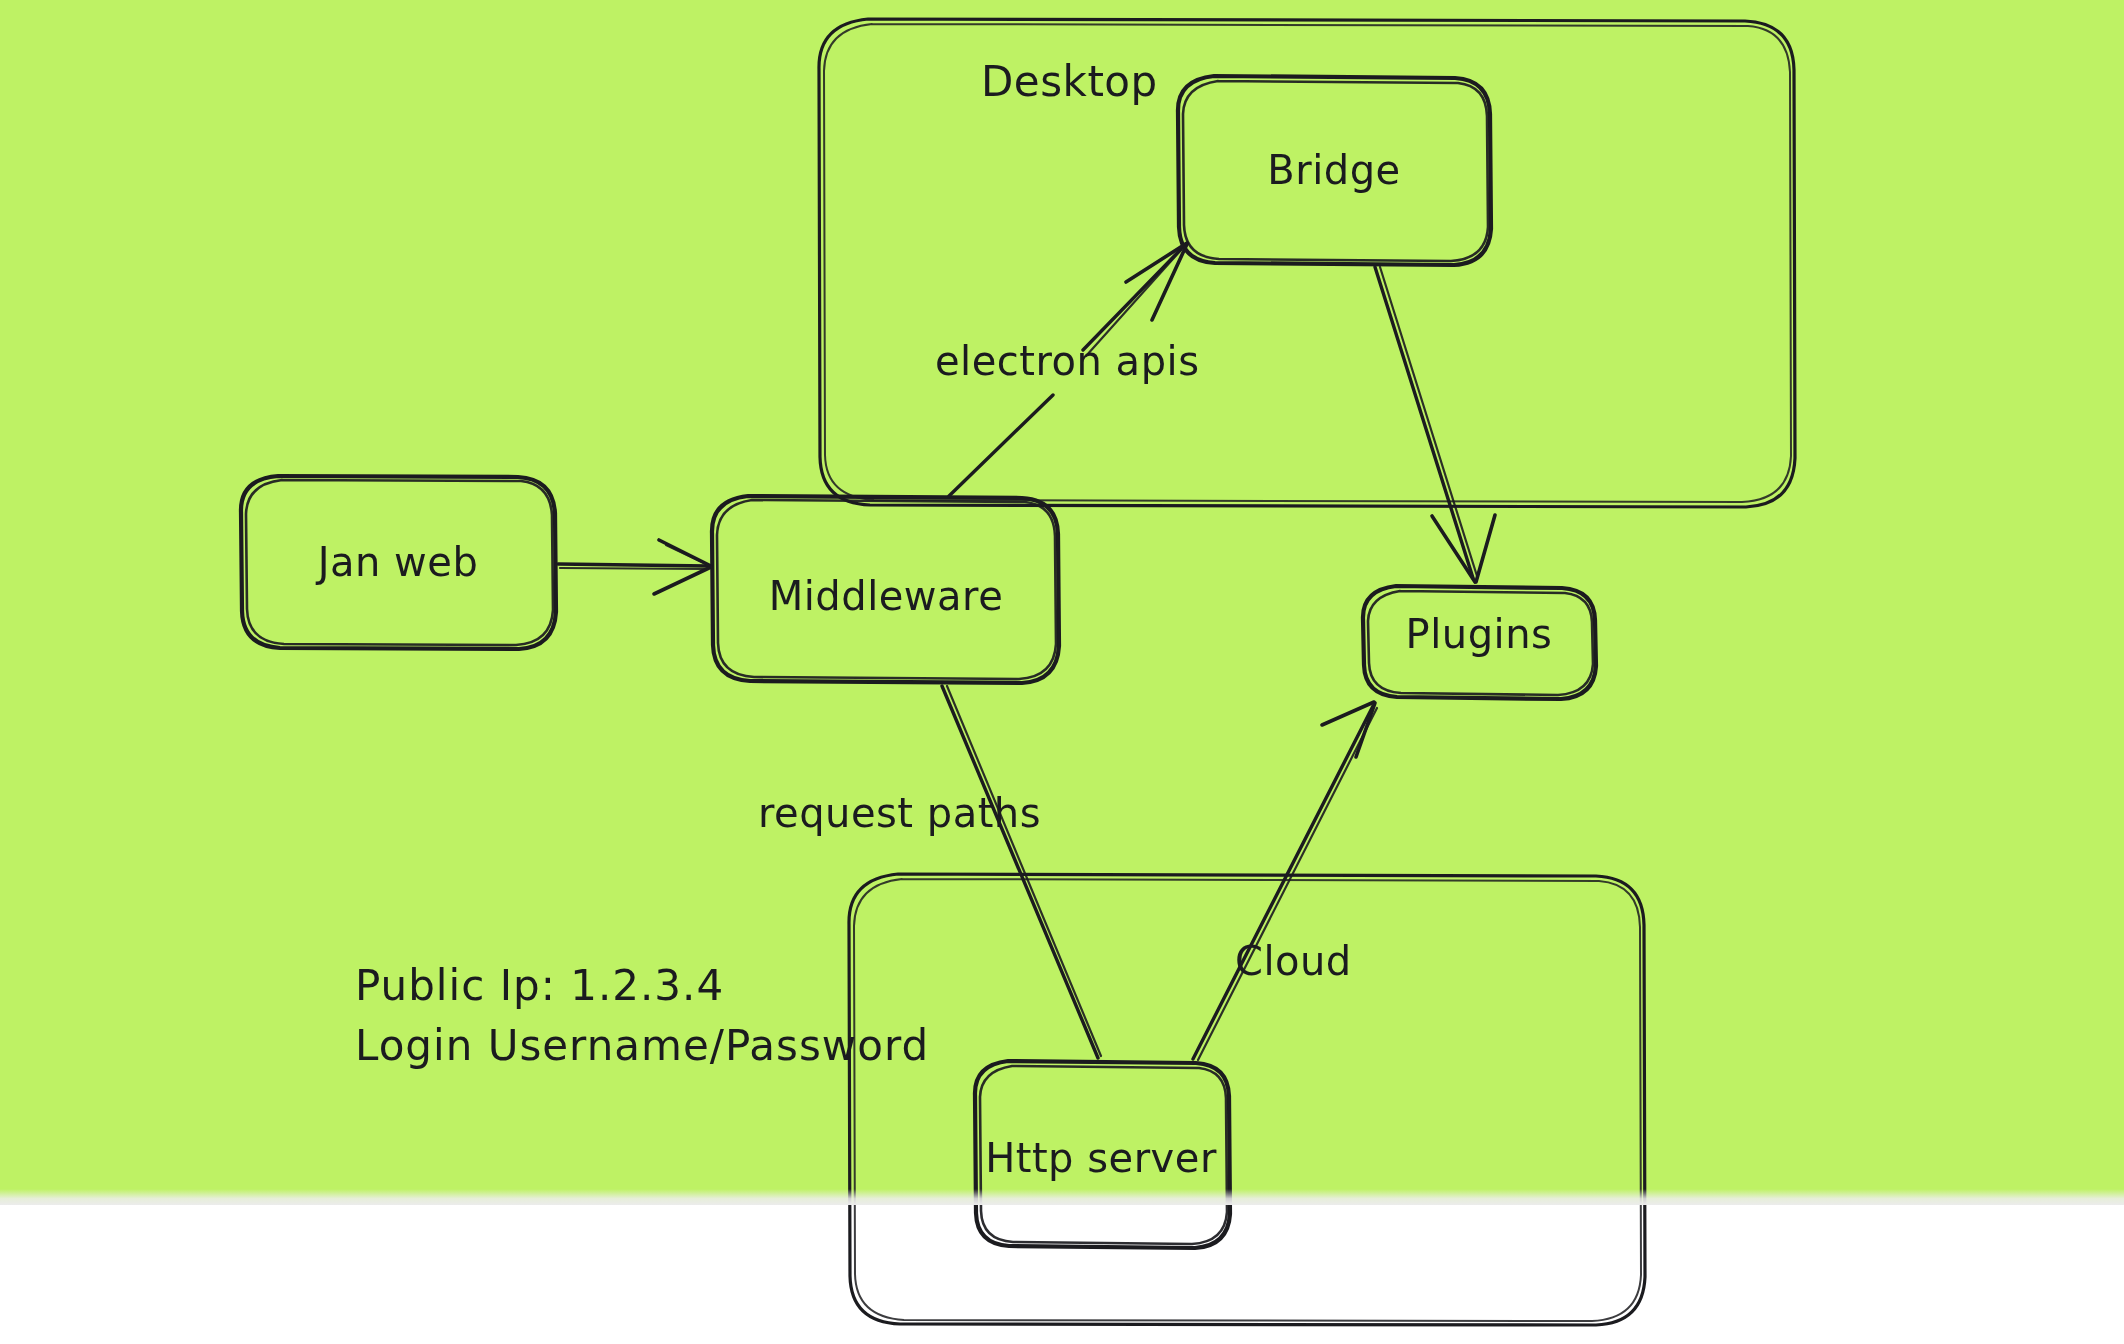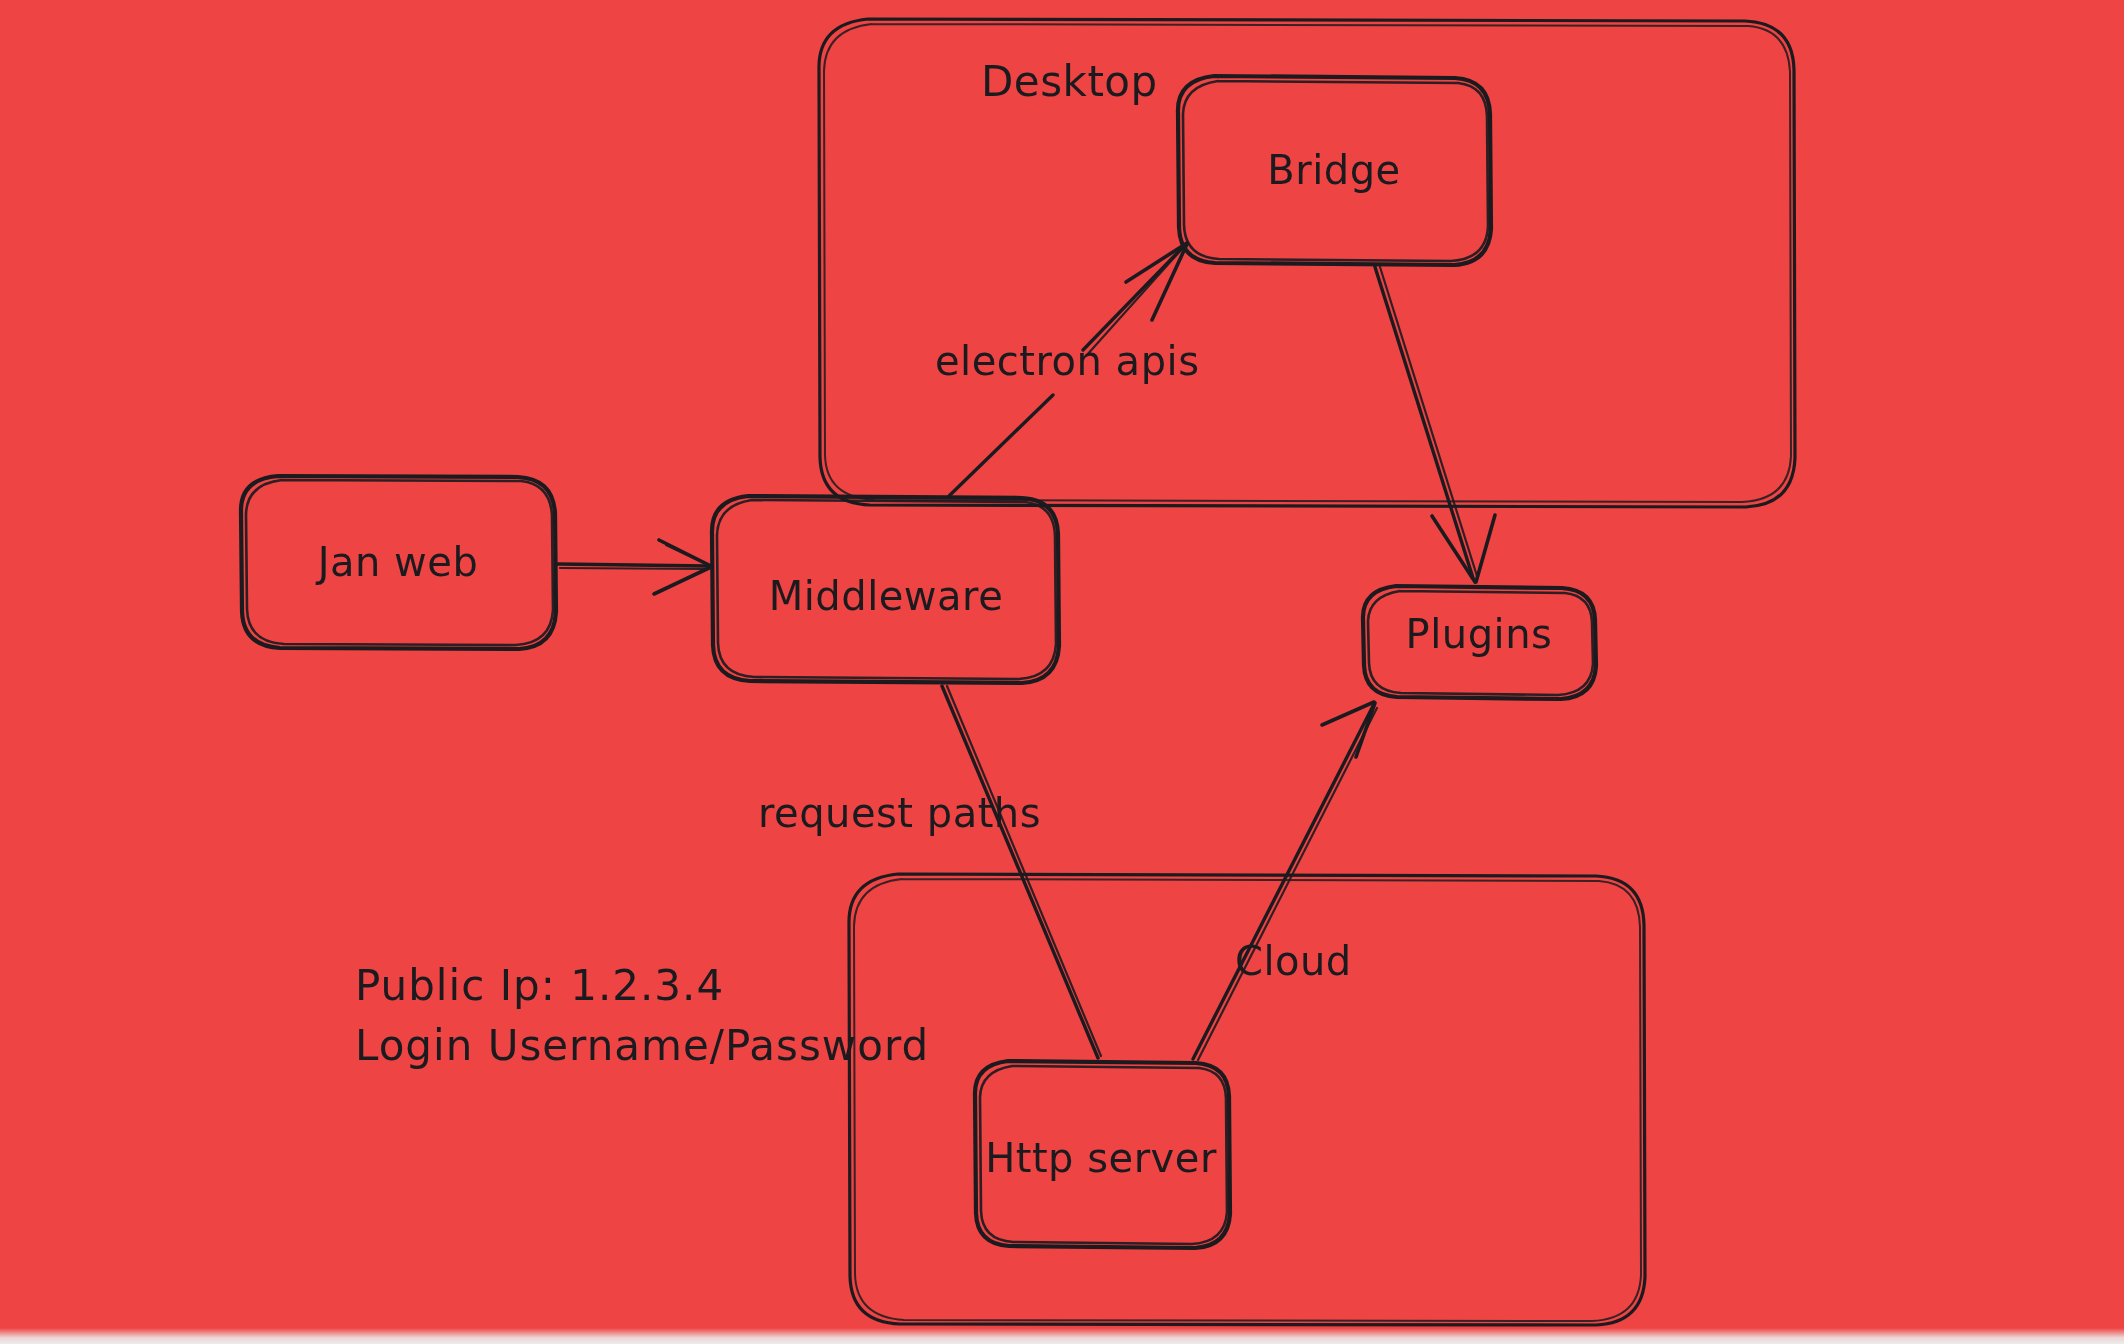--- a/index.html
+++ b/index.html
@@ -9,22 +9,22 @@
   }
   body {
     width: 2124px;
     height: 1344px;
     overflow: hidden;
     font-family: "DejaVu Sans", sans-serif;
   }
   #canvas {
     position: relative;
     width: 2124px;
-    height: 1344px;
-    background: #ef4444;
+    height: 1205px;
+    background: #bef264;
   }
   #board {
     position: absolute;
     left: 0;
     top: 0;
     width: 2124px;
     height: 1344px;
   }
   .bottom-band {
     position: absolute;

